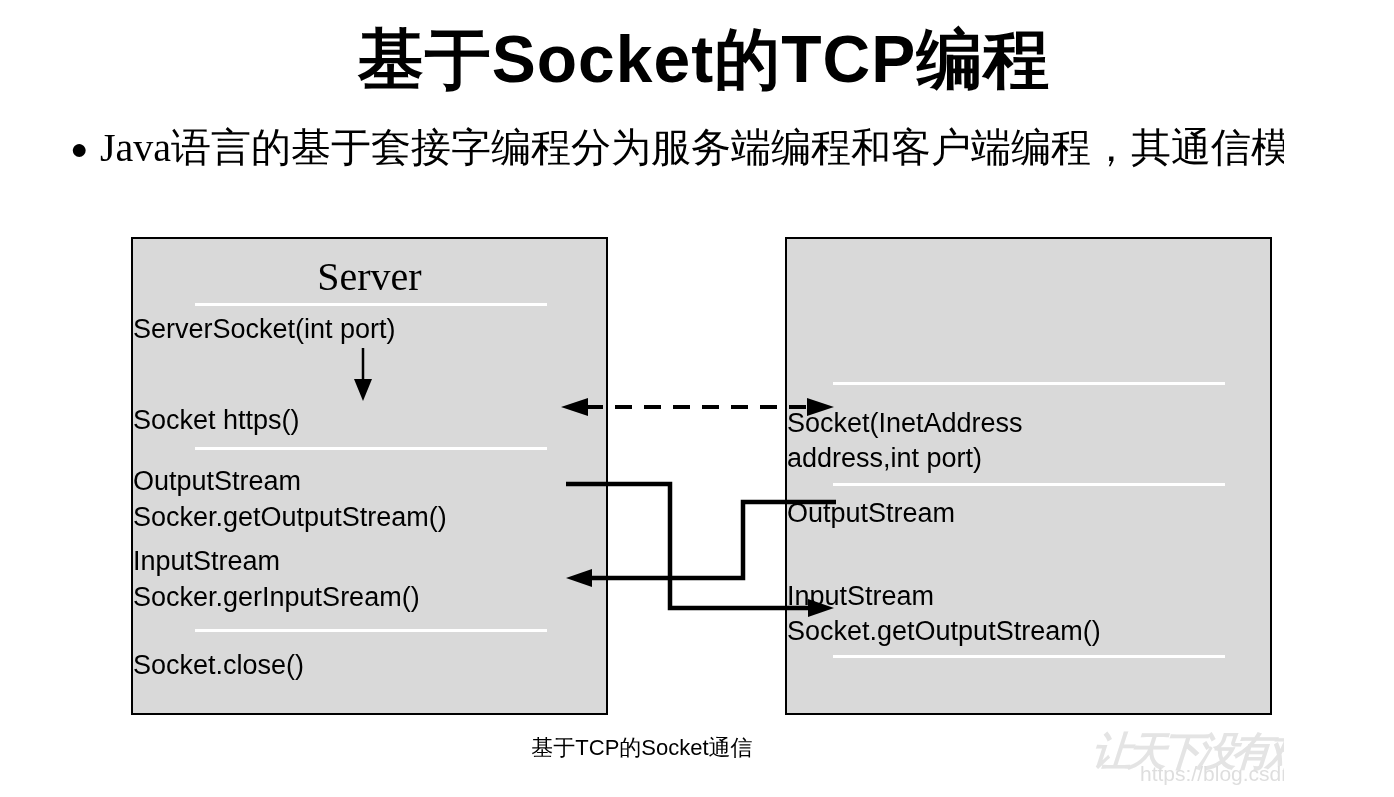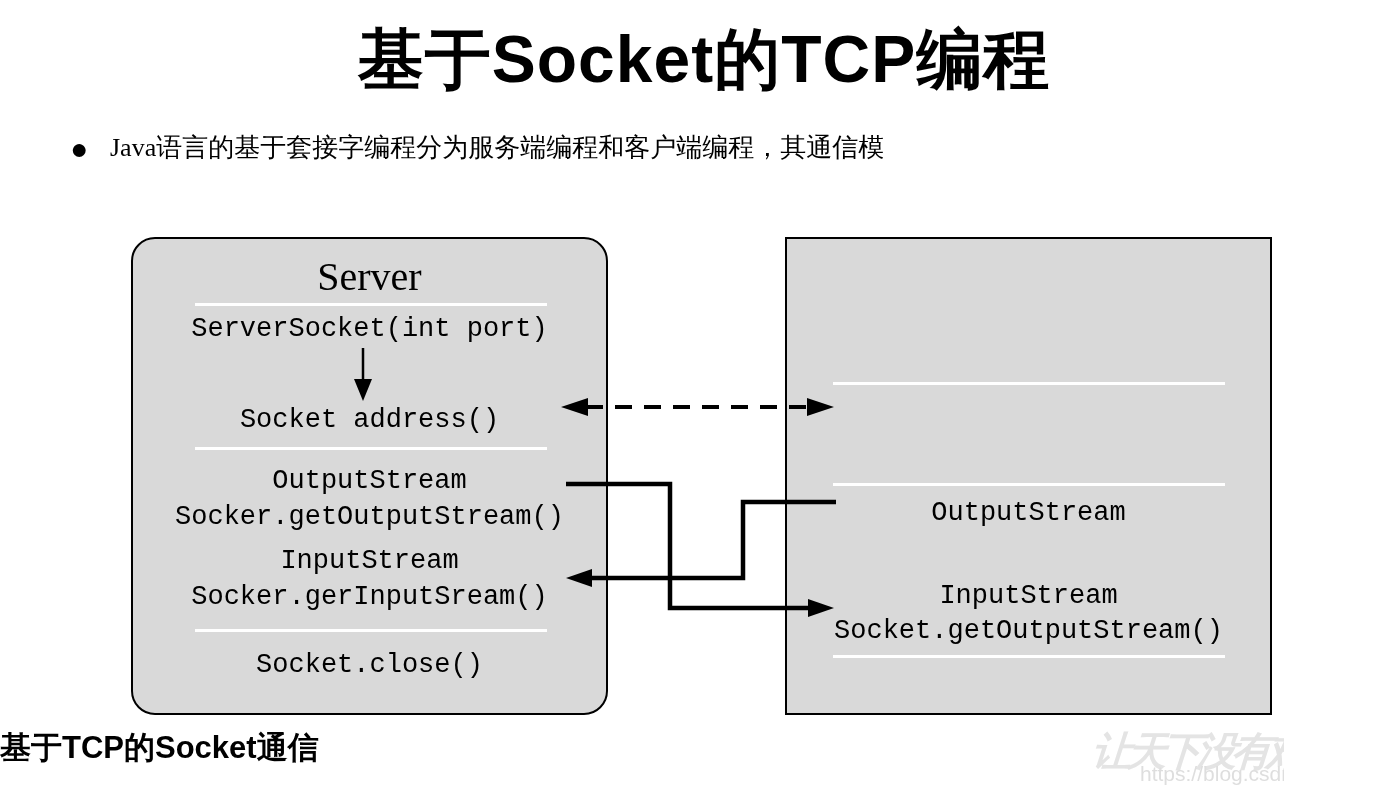--- a/index.html
+++ b/index.html
@@ -32,66 +32,67 @@
     line-height: 74px;
     letter-spacing: 1px;
     white-space: nowrap;
   }
   .bullet { position: absolute; top: 122px; left: 70px; width: 1270px; }
   .bullet .marker {
     position: absolute; left: 0; top: 12px;
     font-size: 30px; line-height: 30px;
   }
   .bullet .lines {
-    margin-left: 40px;
-    font-size: 26px;
+    margin-left: 30px;
+    font-size: 40px;
     line-height: 52px;
     letter-spacing: 0px;
     white-space: nowrap;
   }
   .box {
     position: absolute;
     top: 237px;
     height: 478px;
     background: var(--box-fill);
     border: 2.5px solid var(--ink);
   }
-  .box.server { left: 131px; width: 477px; border-radius: 24px; }
+  .box.server { left: 131px; width: 477px; }
   .box.client { left: 785px; width: 487px; }
   .box-heading {
     position: absolute; left: 0; width: 100%;
     text-align: center;
     font-size: 40px; line-height: 48px;
     font-family: "Liberation Serif", serif;
   }
   .row {
     position: absolute; left: 0; width: 100%;
-    text-align: center;
+    text-align: left;
     font-size: 27px; line-height: 36px;
-    font-family: Liberation Mono, monospace;
+    font-family: Liberation Sans, sans-serif;
   }
   .sep {
     position: absolute;
     height: 3px;
     background: var(--sep);
   }
   .server .sep { left: 62px; width: 352px; }
   .client .sep { left: 46px; width: 392px; }
   .overlay {
     position: absolute; inset: 0;
     width: 1394px; height: 797px;
     pointer-events: none;
     z-index: 5;
   }
   .caption {
     position: absolute;
     top: 729px; left: 0; width: 100%;
+    text-align: center;
     font-family: "Liberation Sans", sans-serif;
-    font-weight: bold;
-    font-size: 31px; line-height: 38px;
+    font-weight: normal;
+    font-size: 22px; line-height: 38px;
   }
   .wm-slogan {
     position: absolute;
     left: 1092px; top: 726px;
     font-family: "DejaVu Serif", serif;
     font-weight: bold;
     font-style: italic;
     font-size: 40px; line-height: 50px;
     letter-spacing: -5px;
     color: var(--wm-slogan);
@@ -120,32 +121,34 @@
     <span class="marker">●</span>
     <div class="lines">
       <div>Java语言的基于套接字编程分为服务端编程和客户端编程，其通信模</div>
     </div>
   </div>
 
   <div class="box server">
     <div class="box-heading" style="top:14px">Server</div>
     <div class="sep" style="top:64px"></div>
     <div class="row" style="top:72px">ServerSocket(int port)</div>
-    <div class="row" style="top:163px">Socket address()</div>
+    <div class="row" style="top:163px">Socket https()</div>
     <div class="sep" style="top:208px"></div>
     <div class="row" style="top:224px">OutputStream</div>
     <div class="row" style="top:260px">Socker.getOutputStream()</div>
     <div class="row" style="top:304px">InputStream</div>
     <div class="row" style="top:340px">Socker.gerInputSream()</div>
     <div class="sep" style="top:390px"></div>
     <div class="row" style="top:408px">Socket.close()</div>
   </div>
 
   <div class="box client">
     <div class="sep" style="top:143px"></div>
+    <div class="row" style="top:166px">Socket(InetAddress</div>
+    <div class="row" style="top:201px">address,int port)</div>
     <div class="sep" style="top:244px"></div>
     <div class="row" style="top:256px">OutputStream</div>
     <div class="row" style="top:339px">InputStream</div>
     <div class="row" style="top:374px">Socket.getOutputStream()</div>
     <div class="sep" style="top:416px"></div>
   </div>
 
   <svg class="overlay" viewBox="0 0 1394 797" xmlns="http://www.w3.org/2000/svg">
 
     <g>

